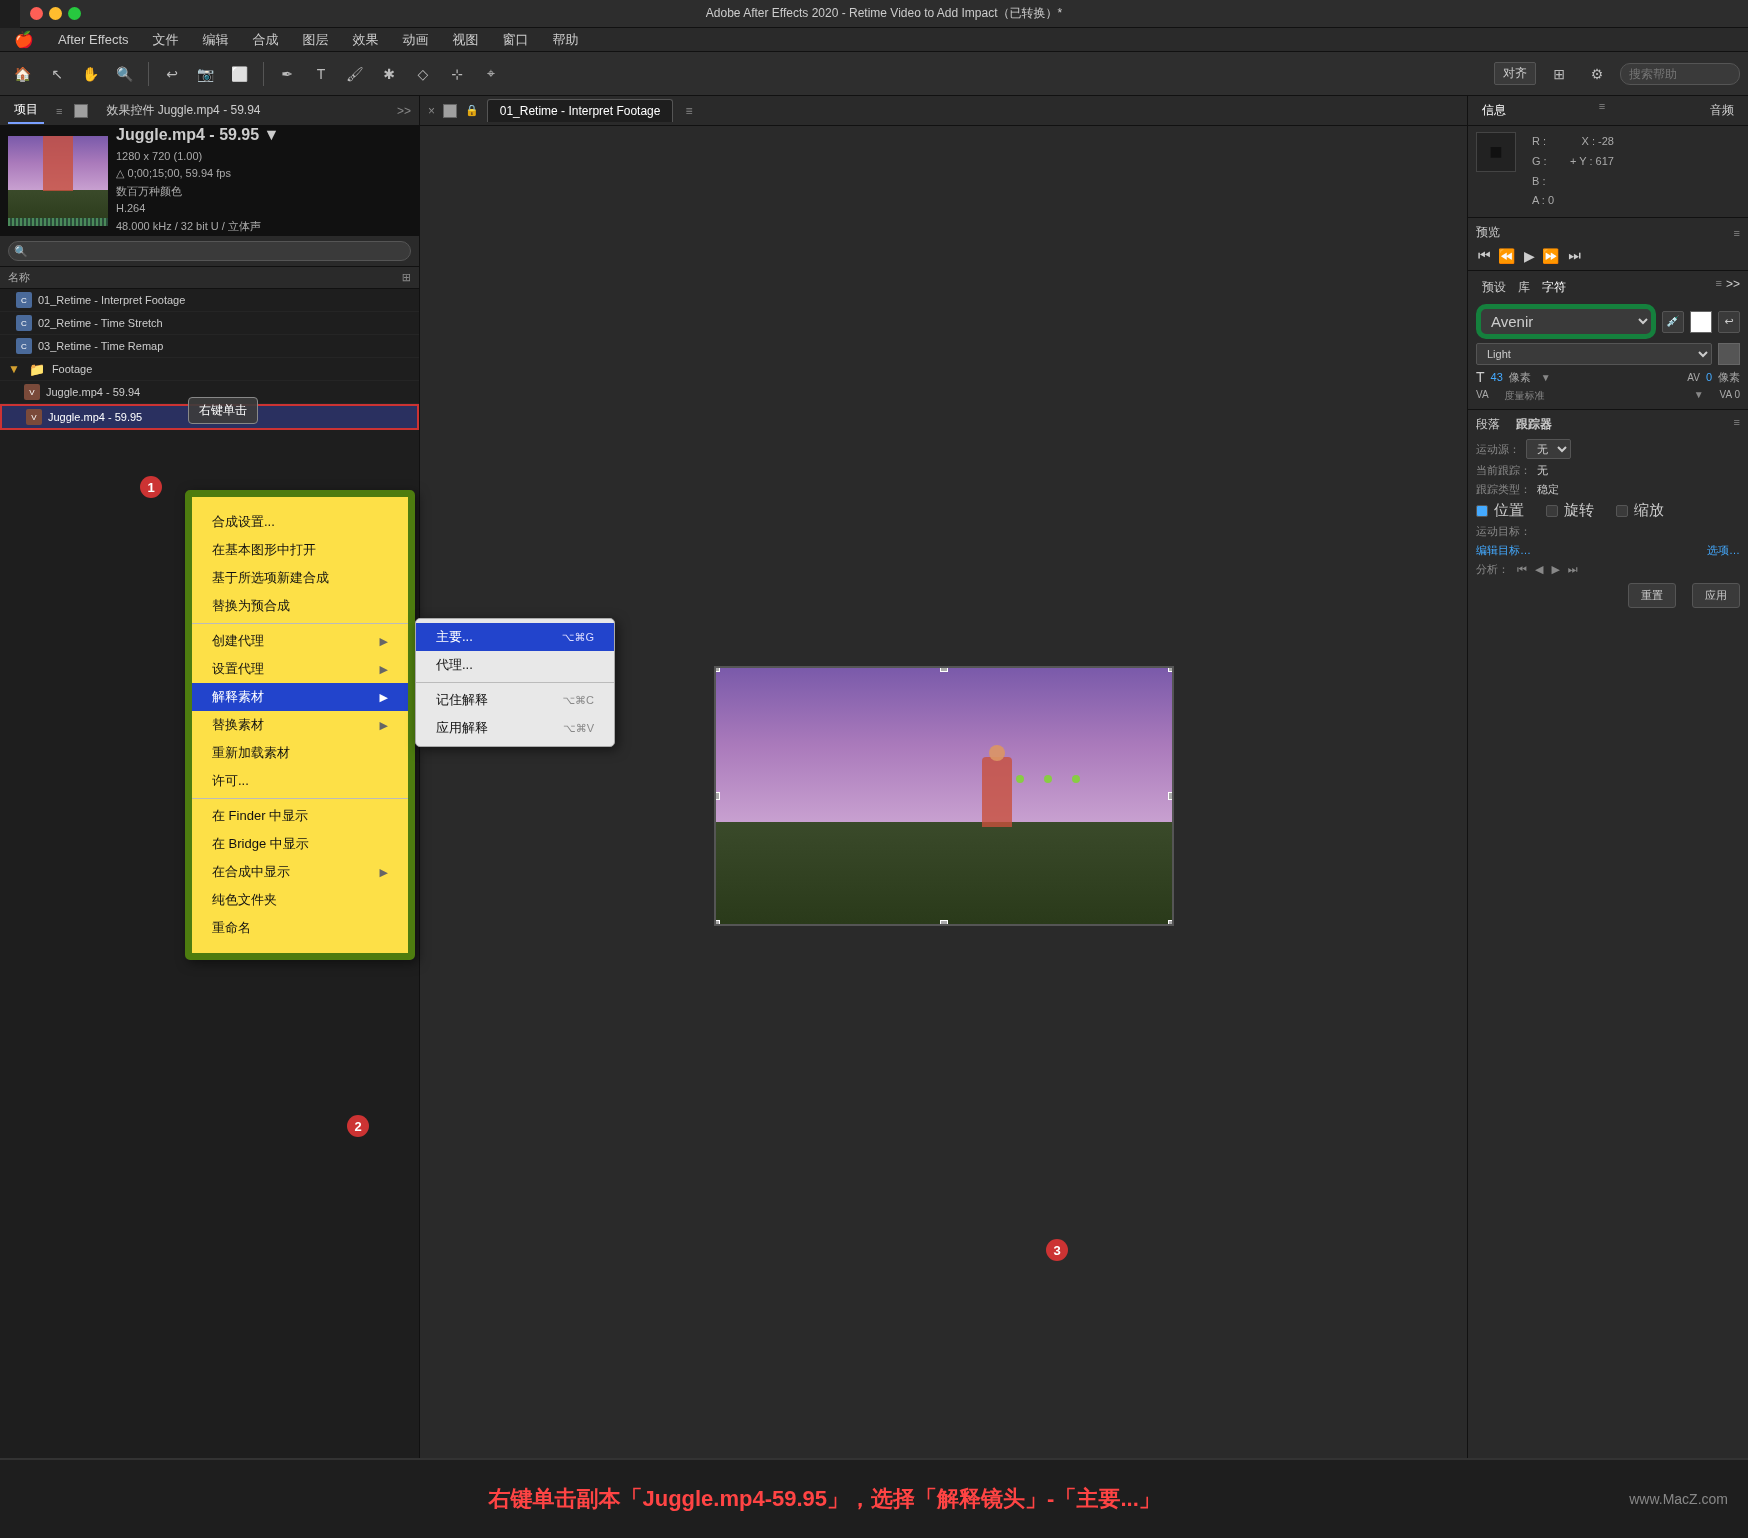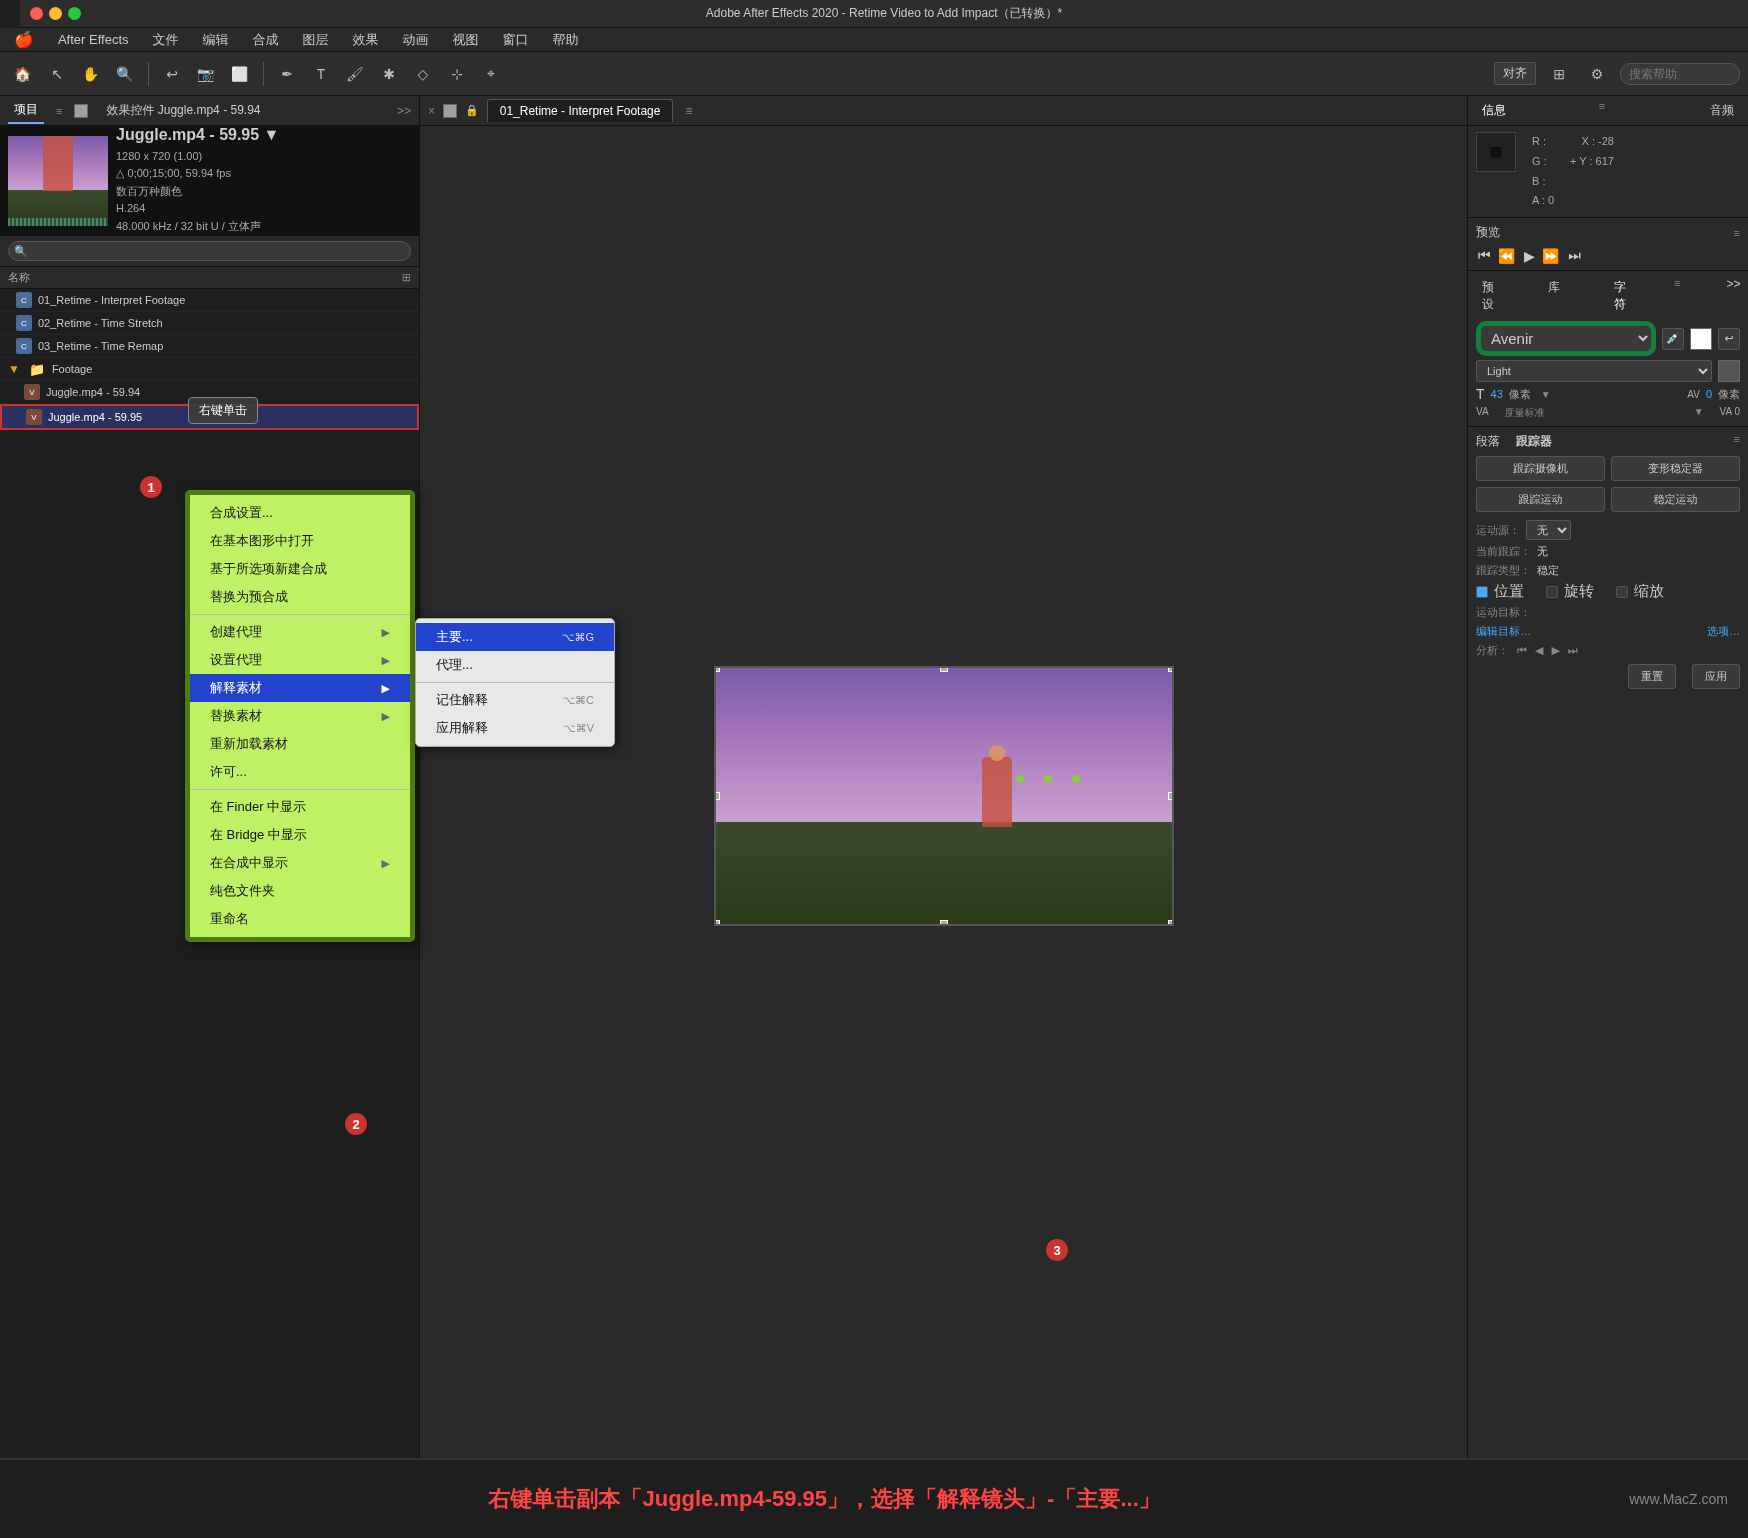--- a/index.html
+++ b/index.html
@@ -319,21 +319,21 @@
     }
     .preview-panel-title { color: #ccc; font-size: 12px; }
     .preview-controls { display: flex; gap: 4px; align-items: center; }
     .prev-btn { color: #ccc; font-size: 14px; cursor: pointer; padding: 0 2px; }
 
     #font-panel {
       background: #2a2a2a;
       border-bottom: 1px solid #111;
       padding: 6px 8px;
     }
-    #font-panel-header { display: flex; justify-content: space-between; margin-bottom: 6px; gap: 42px; }
+    #font-panel-header { display: flex; justify-content: flex-end; margin-bottom: 6px; }
     .font-tab { color: #ccc; font-size: 12px; cursor: pointer; padding: 2px 6px; }
     .font-tab.active { color: #fff; }
     .font-row { display: flex; align-items: center; gap: 6px; margin-bottom: 4px; }
     .font-select {
       background: #3a3a3a; border: 5px solid #15803d; color: #ccc;
       padding: 3px 6px; font-size: 15px; flex: 1; border-radius: 10px;
     }
     .font-color-swatch { width: 22px; height: 22px; background: #fff; border: 1px solid #666; cursor: pointer; }
     .font-icon-btn { width: 22px; height: 22px; background: #3a3a3a; border: 1px solid #555; color: #ccc; font-size: 11px; display: flex; align-items: center; justify-content: center; cursor: pointer; border-radius: 2px; }
     .font-style-row { display: flex; align-items: center; gap: 6px; }
@@ -434,27 +434,27 @@
       overflow: hidden;
     }
     .ruler-mark { position: absolute; top: 0; bottom: 0; width: 1px; background: #555; }
     .ruler-label { position: absolute; top: 4px; color: #888; font-size: 9px; font-family: monospace; }
 
     
     #context-menu {
       position: absolute;
       left: 185px;
       top: 490px;
-      background: #bef264;
-      border: 5px solid #4d7c0f;
+      background: #fde047;
+      border: 7px solid #4d7c0f;
       border-radius: 5px;
       box-shadow: 3px 3px 12px rgba(0,0,0,0.5);
       min-width: 230px;
       z-index: 100;
-      padding: 4px 0;
+      padding: 11px 0;
     }
     .ctx-item {
       padding: 5px 20px;
       color: #111;
       font-size: 13px;
       cursor: pointer;
       display: flex;
       align-items: center;
       justify-content: space-between;
       white-space: nowrap;
@@ -804,26 +804,20 @@
         <span style="color:#aaa;font-size:10px;">VA 0</span>
       </div>
     </div>
 
     <div id="tracker-panel">
       <div id="tracker-header">
         <span class="tracker-title">段落</span>
         <span class="tracker-title" style="margin-left:16px;font-weight:bold;">跟踪器</span>
         <span style="color:#888;font-size:11px;margin-left:auto;">≡</span>
       </div>
-      <div class="tracker-grid">
-        <button class="tracker-btn">跟踪摄像机</button>
-        <button class="tracker-btn">变形稳定器</button>
-        <button class="tracker-btn">跟踪运动</button>
-        <button class="tracker-btn">稳定运动</button>
-      </div>
       <div class="tracker-row">
         <span class="tracker-label">运动源：</span>
         <select class="tracker-dropdown">
           <option>无</option>
         </select>
       </div>
       <div class="tracker-row">
         <span class="tracker-label">当前跟踪：</span>
         <span class="tracker-val">无</span>
       </div>

